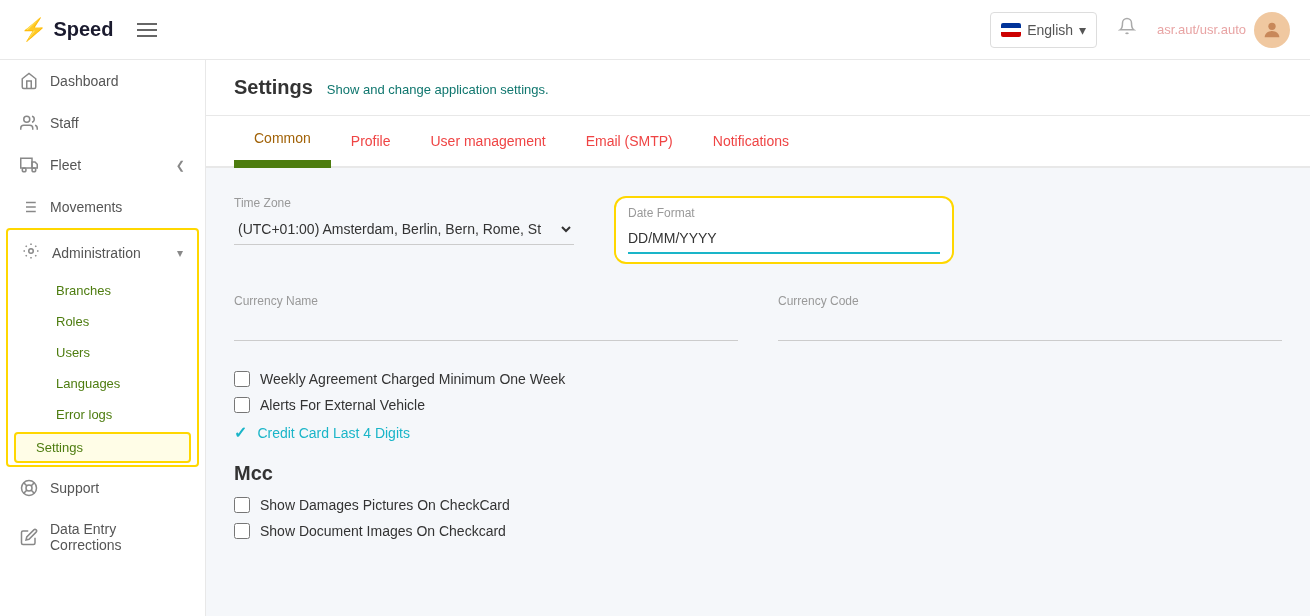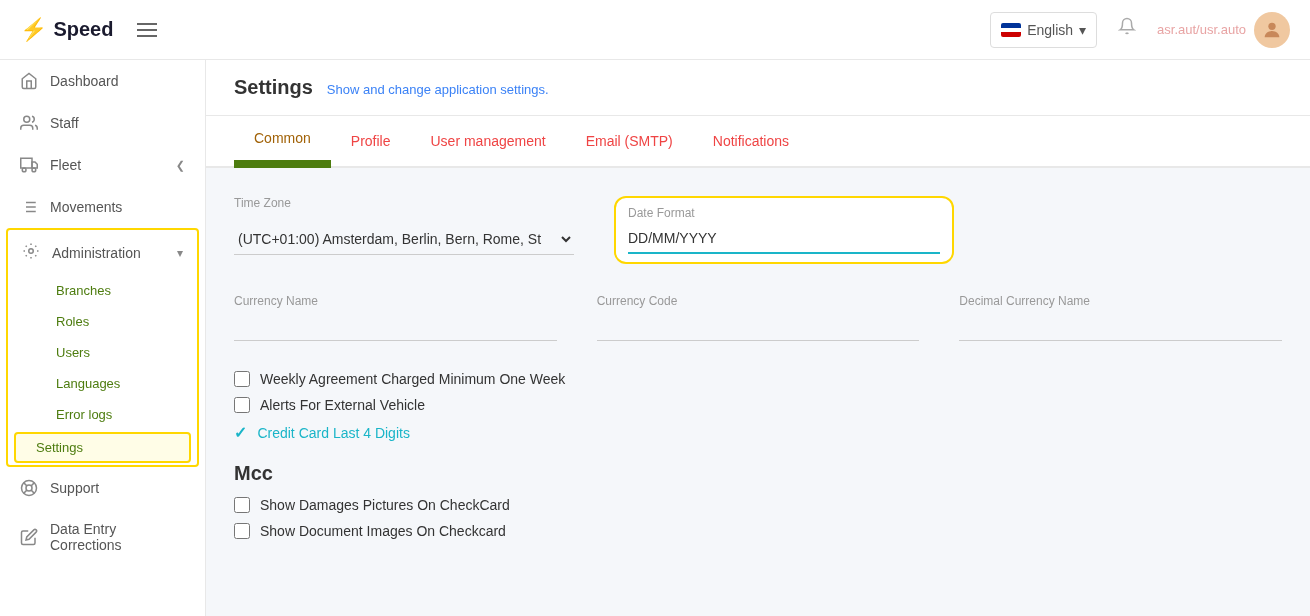--- a/index.html
+++ b/index.html
@@ -33,36 +33,36 @@
     .sidebar-sub-item { padding: 8px 20px 8px 48px; cursor: pointer; color: #4d7c0f; font-size: 13px; }
     .admin-section { border: 2px solid #ffd700; border-radius: 4px; margin: 0 6px; }
     .admin-header { display: flex; align-items: center; gap: 12px; padding: 12px 14px; cursor: pointer; color: #555; font-size: 14px; }
     .admin-header .chevron { margin-left: auto; font-size: 12px; color: #888; }
     .admin-sub-items .sidebar-sub-item { background: transparent; }
 
     
     .main-content { flex: 1; overflow-y: auto; background: #f5f7fa; }
     .page-header { background: #fff; padding: 16px 28px; border-bottom: 1px solid #e8e8e8; }
     .page-title { font-size: 20px; font-weight: 600; color: #333; display: inline; }
-    .page-subtitle { font-size: 13px; color: #3b82f6; margin-left: 10px; }
+    .page-subtitle { font-size: 13px; color: #0f766e; margin-left: 10px; }
 
     
     .tabs { display: flex; align-items: center; background: #fff; padding: 0 28px; border-bottom: 2px solid #e8e8e8; }
     .tab { padding: 14px 20px; cursor: pointer; color: #ef4444; font-size: 14px; border-bottom: 3px solid transparent; margin-bottom: -2px; }
     .tab.active { color: #a16207; border-bottom: 8px solid #4d7c0f; font-weight: 500; }
 
     
     .form-content { padding: 28px; }
     .form-row { display: flex; gap: 40px; margin-bottom: 30px; }
     .form-field { flex: 1; position: relative; }
     .form-field label { display: block; font-size: 12px; color: #999; margin-bottom: 4px; }
     .form-field input { width: 100%; border: none; border-bottom: 1px solid #ccc; padding: 6px 0; font-size: 14px; color: #333; background: transparent; outline: none; }
     .form-field.highlighted-field { border: 2px solid #ffd700; border-radius: 12px; padding: 8px 12px; background: #fff; }
     .form-field.highlighted-field input { border-bottom: 2px solid #1ab5c8; }
-    .form-field select { width: 100%; border: none; border-bottom: 1px solid #ccc; padding: 6px 0; font-size: 14px; color: #333; background: transparent; outline: none; cursor: pointer; appearance: auto; margin-top: 10px; }
+    .form-field select { width: 100%; border: none; border-bottom: 1px solid #ccc; padding: 6px 0; font-size: 14px; color: #333; background: transparent; outline: none; cursor: pointer; appearance: auto; }
 
     
     .checkbox-group { margin-bottom: 20px; }
     .checkbox-item { display: flex; align-items: center; gap: 10px; margin-bottom: 10px; cursor: pointer; }
     .checkbox-item input[type="checkbox"] { width: 16px; height: 16px; accent-color: #1a73e8; cursor: pointer; }
     .checkmark-icon { color: #1ab5c8; font-size: 16px; font-weight: bold; }
 
     
     .section-heading { font-size: 20px; font-weight: 600; color: #333; margin: 16px 0 12px; }
 
@@ -241,24 +241,20 @@
 
         <div class="form-row">
           <div class="form-field">
             <label>Currency Name</label>
             <input type="text" style="">
           </div>
           <div class="form-field">
             <label>Currency Code</label>
             <input type="text" style="">
           </div>
-          <div class="form-field">
-            <label>Decimal Currency Name</label>
-            <input type="text" style="">
-          </div>
         </div>
 
         <div class="checkbox-group">
           <div class="checkbox-item">
             <input type="checkbox" id="weekly-agreement" style="">
             <label for="weekly-agreement">Weekly Agreement Charged Minimum One Week</label>
           </div>
           <div class="checkbox-item">
             <input type="checkbox" id="alerts-external" style="">
             <label for="alerts-external">Alerts For External Vehicle</label>

